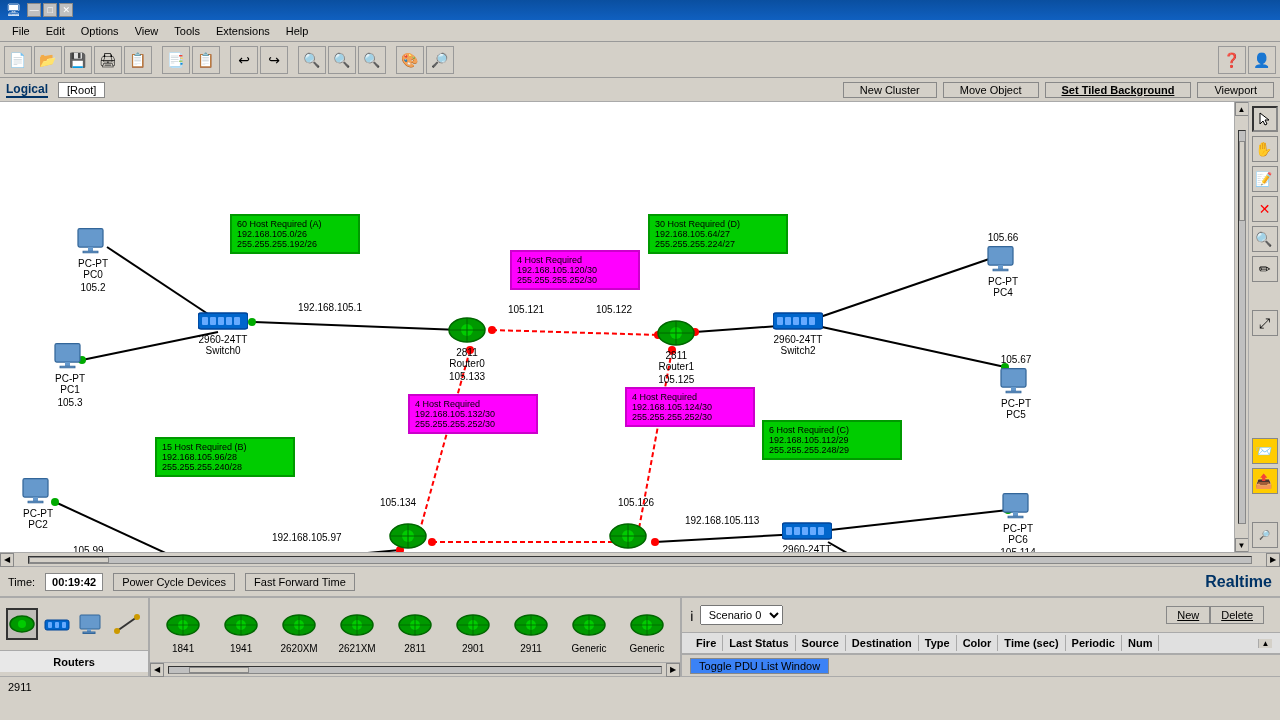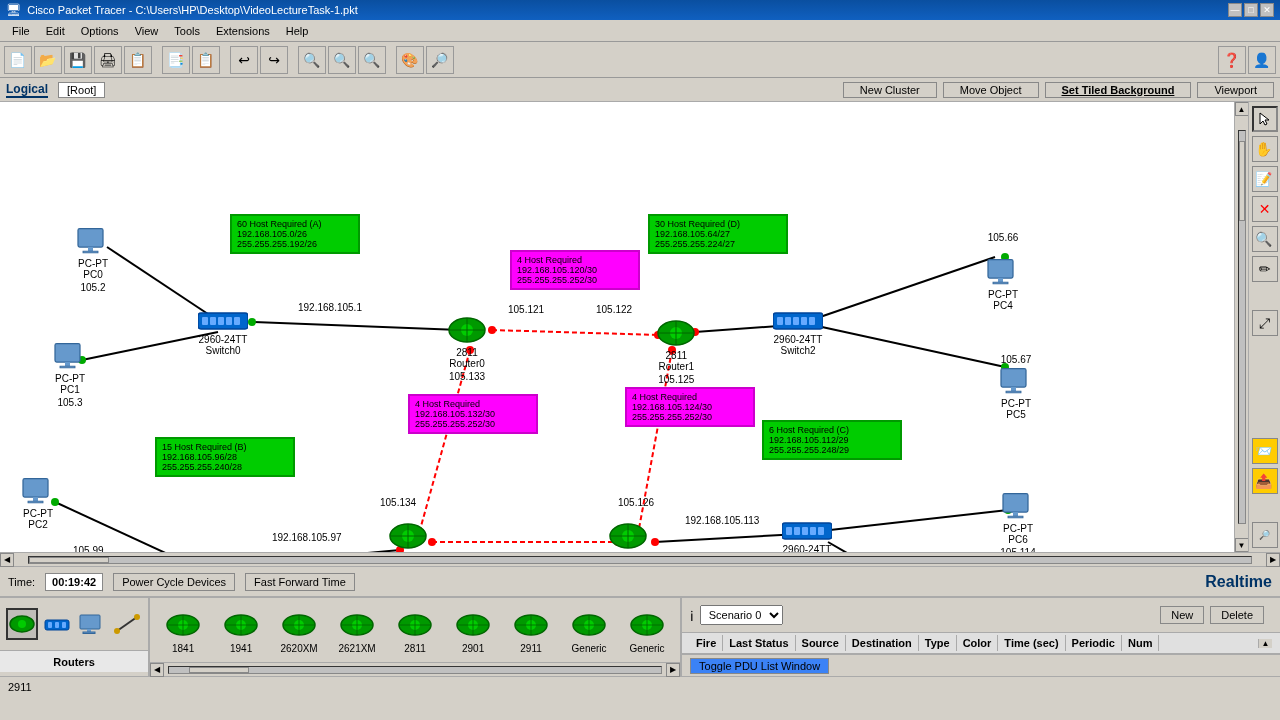--- a/index.html
+++ b/index.html
@@ -235,21 +235,21 @@
     #scenario-table-header {
       display: flex;
       align-items: center;
       background: #e0e0e0;
       border-bottom: 1px solid #aaa;
       font-size: 11px; font-weight: bold;
       padding: 2px 8px;
     }
     .sc-col { padding: 2px 6px; border-right: 1px solid #aaa; }
     #scenario-btn-row {
-      display: flex; gap: 6px; margin-left: auto; padding-right: 8px;
+      display: flex; gap: 0; margin-left: auto; padding-right: 8px; text-decoration: underline;
     }
     .sc-btn {
       background: #d4d0c8; border: 1px solid #888; padding: 2px 10px; cursor: pointer; font-size: 11px;
     }
 
     
     #hscroll {
       height: 14px;
       background: #d4d0c8;
       border-top: 1px solid #aaa;
@@ -287,21 +287,20 @@
       height: 20px; background: #d4d0c8; border-top: 1px solid #aaa;
       display: flex; align-items: center; padding: 0 8px;
       font-size: 11px;
     }
   </style>
 </head>
 <body>
 
 <div id="titlebar">
   <span style="font-size:12px; margin-right:6px;">🖥</span>
-  <span class="title">Cisco Packet Tracer - C:\Users\HP\Desktop\VideoLectureTask-1.pkt</span>
   <div class="winbtns">
     <div class="winbtn">—</div>
     <div class="winbtn">□</div>
     <div class="winbtn">✕</div>
   </div>
 </div>
 
 <div id="menubar">
   <span>File</span>
   <span>Edit</span>
@@ -432,21 +431,21 @@
     <div class="icon-container" style="left:20px; top:375px;">
       <svg class="pc-svg" viewBox="0 0 40 36">
         <rect x="2" y="2" width="30" height="22" rx="2" fill="#6699cc" stroke="#336699" stroke-width="1.5"></rect>
         <rect x="14" y="24" width="6" height="5" fill="#6699cc"></rect>
         <rect x="8" y="29" width="18" height="2" fill="#6699cc" stroke="#336699" stroke-width="1"></rect>
       </svg>
       <div class="icon-label">PC-PT<br>PC2</div>
     </div>
 
     <div class="icon-container" style="left:985px; top:130px;">
-      <div class="net-label" style="position:relative; margin-bottom:15px;">105.66</div>
+      <div class="net-label" style="position:relative; margin-bottom:2px;">105.66</div>
       <svg class="pc-svg" viewBox="0 0 40 36">
         <rect x="2" y="2" width="30" height="22" rx="2" fill="#6699cc" stroke="#336699" stroke-width="1.5"></rect>
         <rect x="14" y="24" width="6" height="5" fill="#6699cc"></rect>
         <rect x="8" y="29" width="18" height="2" fill="#6699cc" stroke="#336699" stroke-width="1"></rect>
       </svg>
       <div class="icon-label">PC-PT<br>PC4</div>
     </div>
 
     <div class="icon-container" style="left:998px; top:252px;">
       <div class="net-label" style="position:relative; margin-bottom:2px;">105.67</div>

